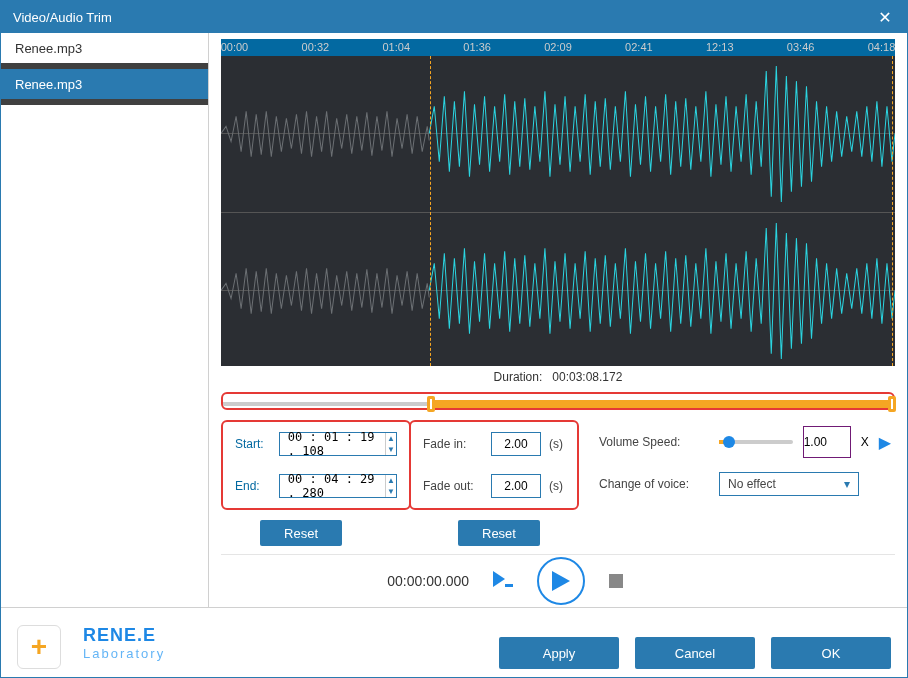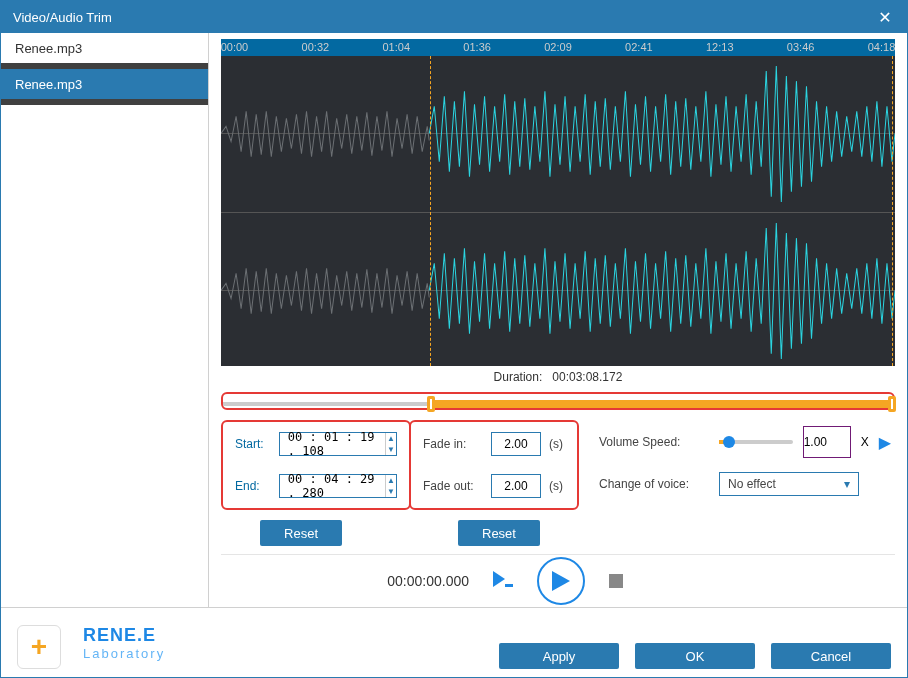--- a/index.html
+++ b/index.html
@@ -65,21 +65,21 @@
 .playbtn svg{fill:#1e88e5}
 .stop{width:14px;height:14px;background:#888}
 
 .footer{height:70px;border-top:1px solid #d0d0d0;display:flex;align-items:flex-end;justify-content:space-between;padding:8px 16px}
 .logo{display:flex;gap:22px}
 .logo-badge{width:44px;height:44px;background:#fff;border:1px solid #ddd;border-radius:6px;display:flex;align-items:center;justify-content:center;position:relative}
 .logo-badge::before{content:"+";color:#f5a623;font-size:28px;font-weight:bold}
 .logo-text .l1{font-size:18px;font-weight:bold;color:#1e88e5;letter-spacing:1px}
 .logo-text .l2{font-size:13px;color:#64b5f6;letter-spacing:2px}
 .footer-btns{display:flex;gap:16px}
-.footer-btns .btn{width:120px;height:26px}
+.footer-btns .btn{width:120px;height:32px}
 </style>
 </head>
 <body>
 
 <div class="window">
   <div class="titlebar">
     <span class="title">Video/Audio Trim</span>
     <div class="close">✕</div>
   </div>
   <div class="body">
@@ -222,17 +222,17 @@
   <div class="footer">
     <div class="logo">
       <div class="logo-badge"></div>
       <div class="logo-text">
         <div class="l1">RENE.E</div>
         <div class="l2">Laboratory</div>
       </div>
     </div>
     <div class="footer-btns">
       <button class="btn">Apply</button>
+      <button class="btn">Cancel</button>
       <button class="btn">OK</button>
-      <button class="btn">Cancel</button>
     </div>
   </div>
 </div>
 
 </body></html>

